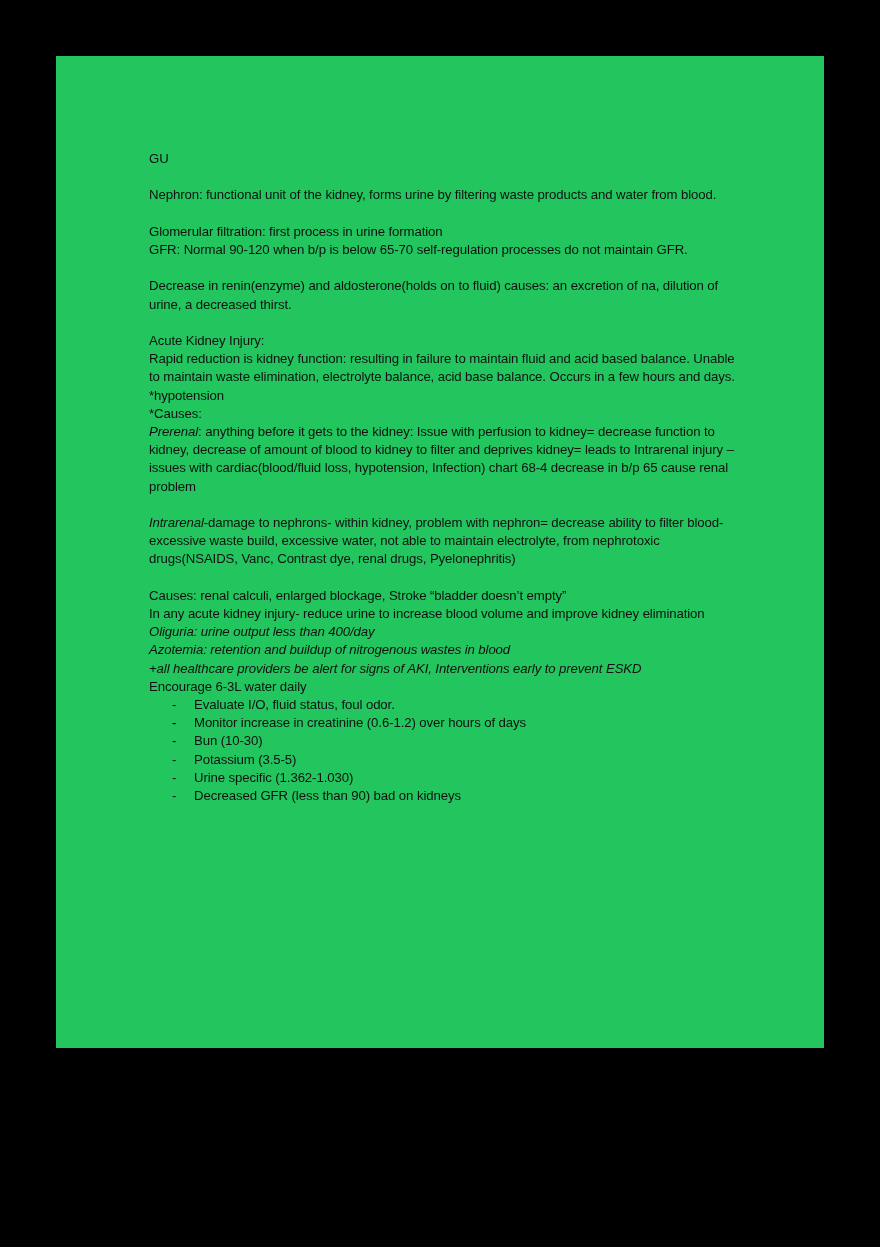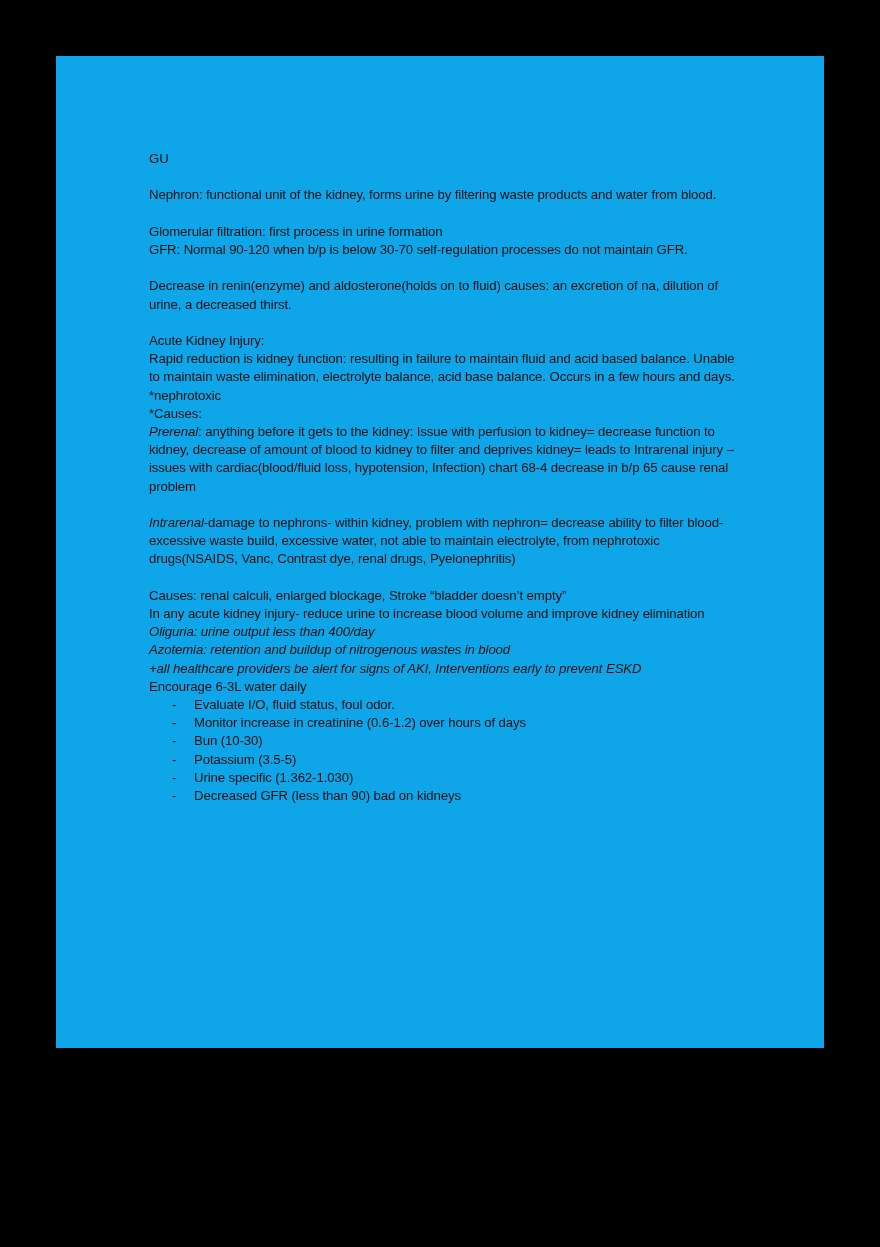--- a/index.html
+++ b/index.html
@@ -7,21 +7,21 @@
     width: 880px; height: 1247px;
     background: #000000;
     position: relative;
     overflow: hidden;
     font-family: "Liberation Sans", "DejaVu Sans", sans-serif;
   }
   .page {
     position: absolute;
     left: 56px; top: 56px;
     width: 768px; height: 992px;
-    background: #0ea5e9;
+    background: #22c55e;
   }
   .content {
     position: absolute;
     left: 93px; top: 94px;
     width: 590px;
     font-size: 13.2px;
     line-height: 18.2px;
     color: #111111;
     letter-spacing: -0.1px;
   }
@@ -44,27 +44,27 @@
 </head>
 <body>
 
 <div class="page">
   <div class="content">
     <p>GU</p>
     <div class="gap"></div>
     <p>Nephron: functional unit of the kidney, forms urine by filtering waste products and water from blood.</p>
     <div class="gap"></div>
     <p>Glomerular filtration: first process in urine formation</p>
-    <p>GFR: Normal 90-120 when b/p is below 30-70 self-regulation processes do not maintain GFR.</p>
+    <p>GFR: Normal 90-120 when b/p is below 65-70 self-regulation processes do not maintain GFR.</p>
     <div class="gap"></div>
     <p>Decrease in renin(enzyme) and aldosterone(holds on to fluid) causes: an excretion of na, dilution of urine, a decreased thirst.</p>
     <div class="gap"></div>
     <p>Acute Kidney Injury:</p>
     <p>Rapid reduction is kidney function: resulting in failure to maintain fluid and acid based balance. Unable to maintain waste elimination, electrolyte balance, acid base balance. Occurs in a few hours and days.</p>
-    <p>*nephrotoxic</p>
+    <p>*hypotension</p>
     <p>*Causes:</p>
     <p><span class="it">Prerenal</span><span>: anything before it gets to the kidney: Issue with perfusion to kidney= decrease function to kidney, decrease of amount of blood to kidney to filter and deprives kidney= leads to Intrarenal injury – issues with cardiac(blood/fluid loss, hypotension, Infection) chart 68-4 decrease in b/p 65 cause renal problem</span></p>
     <div class="gap"></div>
     <p><span class="it">Intrarenal</span><span>-damage to nephrons- within kidney, problem with nephron= decrease ability to filter blood- excessive waste build, excessive water, not able to maintain electrolyte, from nephrotoxic drugs(NSAIDS, Vanc, Contrast dye, renal drugs, Pyelonephritis)</span></p>
     <div class="gap"></div>
     <p>Causes: renal calculi, enlarged blockage, Stroke “bladder doesn’t empty”</p>
     <p>In any acute kidney injury- reduce urine to increase blood volume and improve kidney elimination</p>
     <p class="it">Oliguria: urine output less than 400/day</p>
     <p class="it">Azotemia: retention and buildup of nitrogenous wastes in blood</p>
     <p class="it">+all healthcare providers be alert for signs of AKI, Interventions early to prevent ESKD</p>

